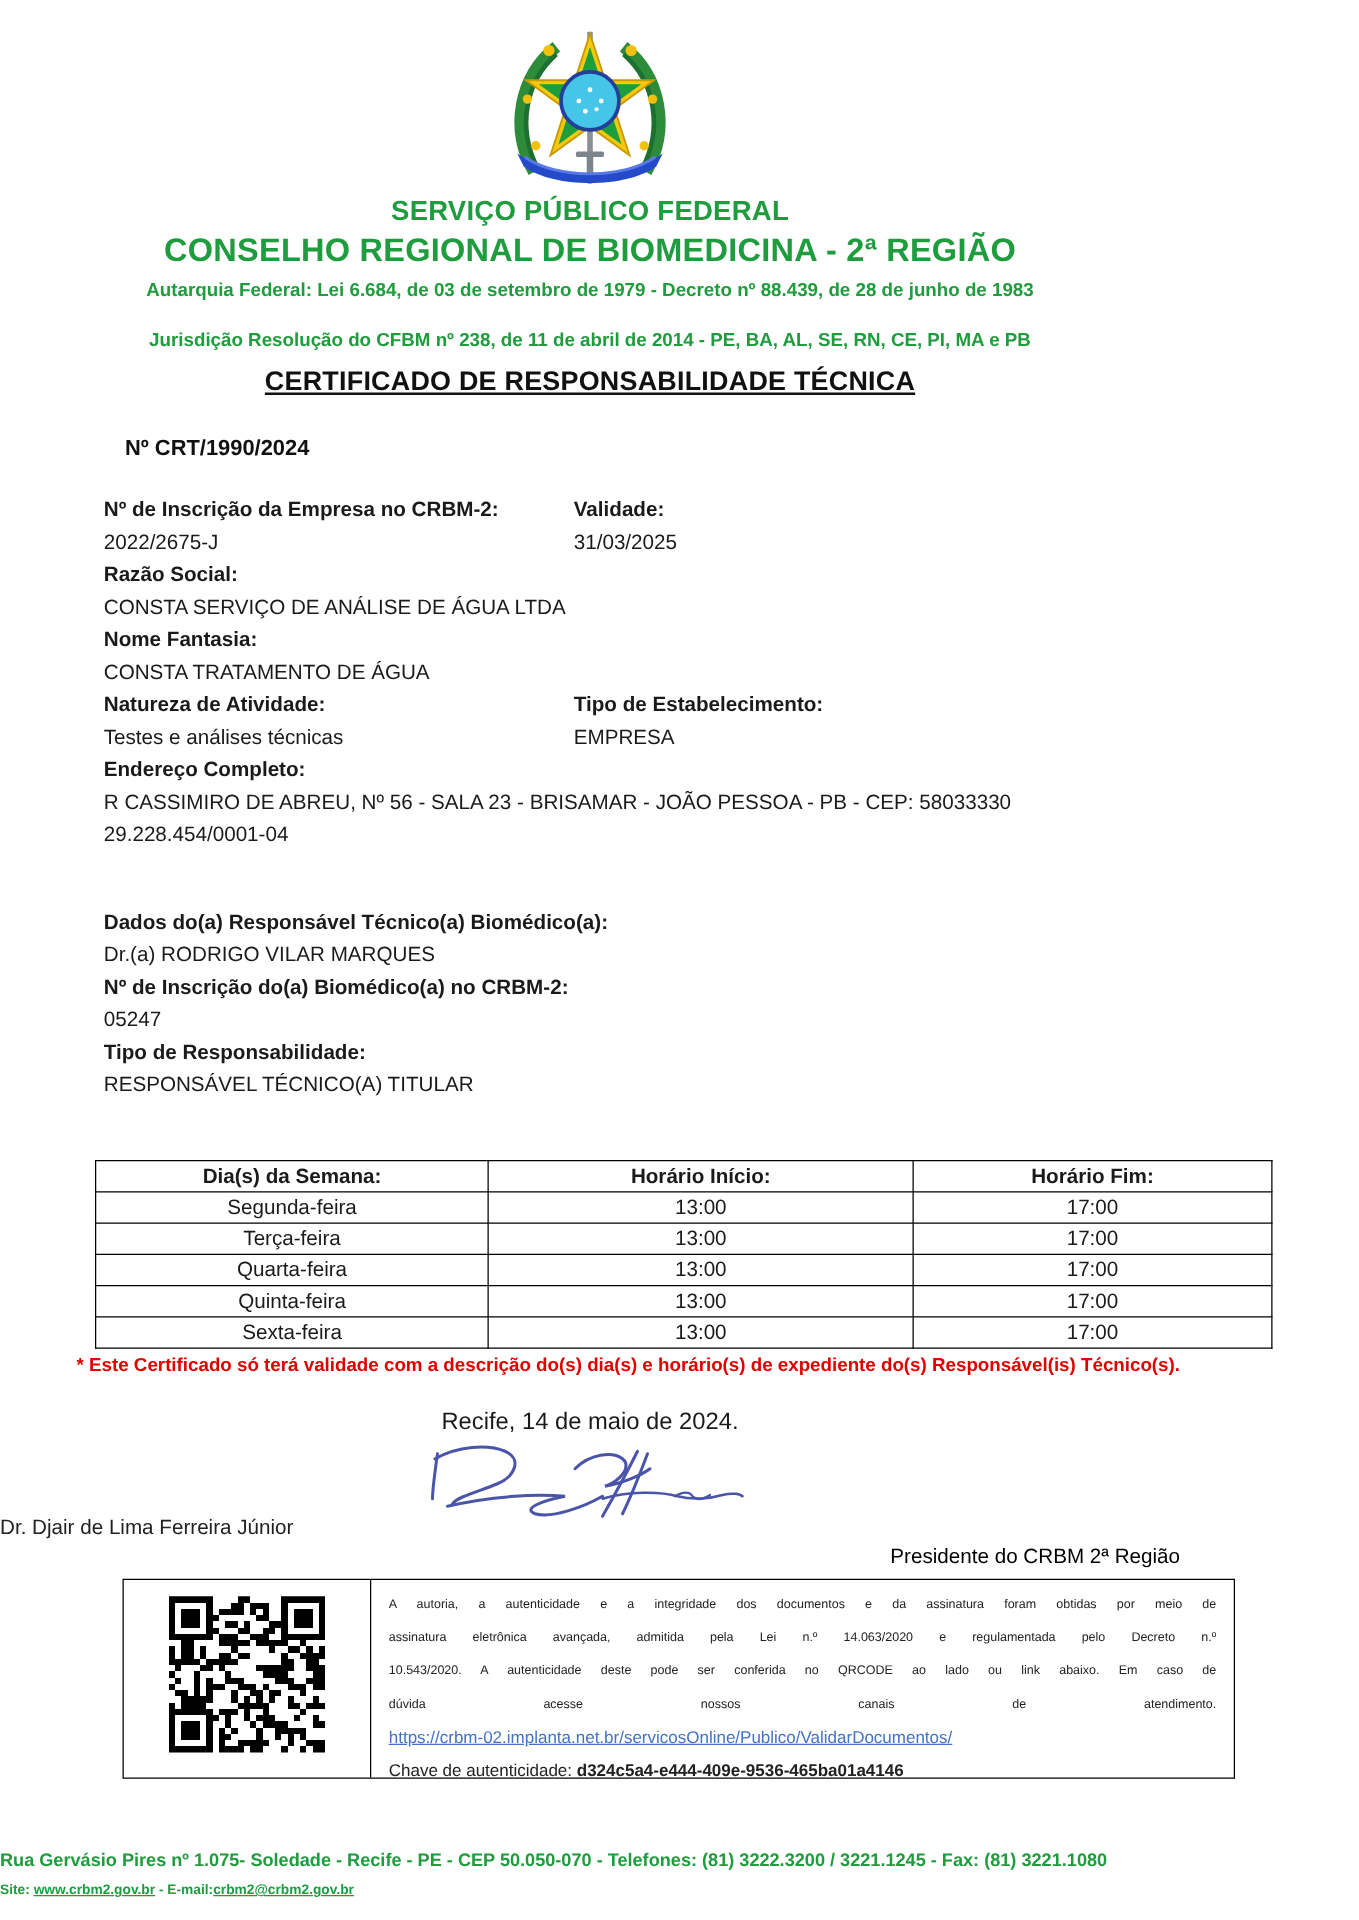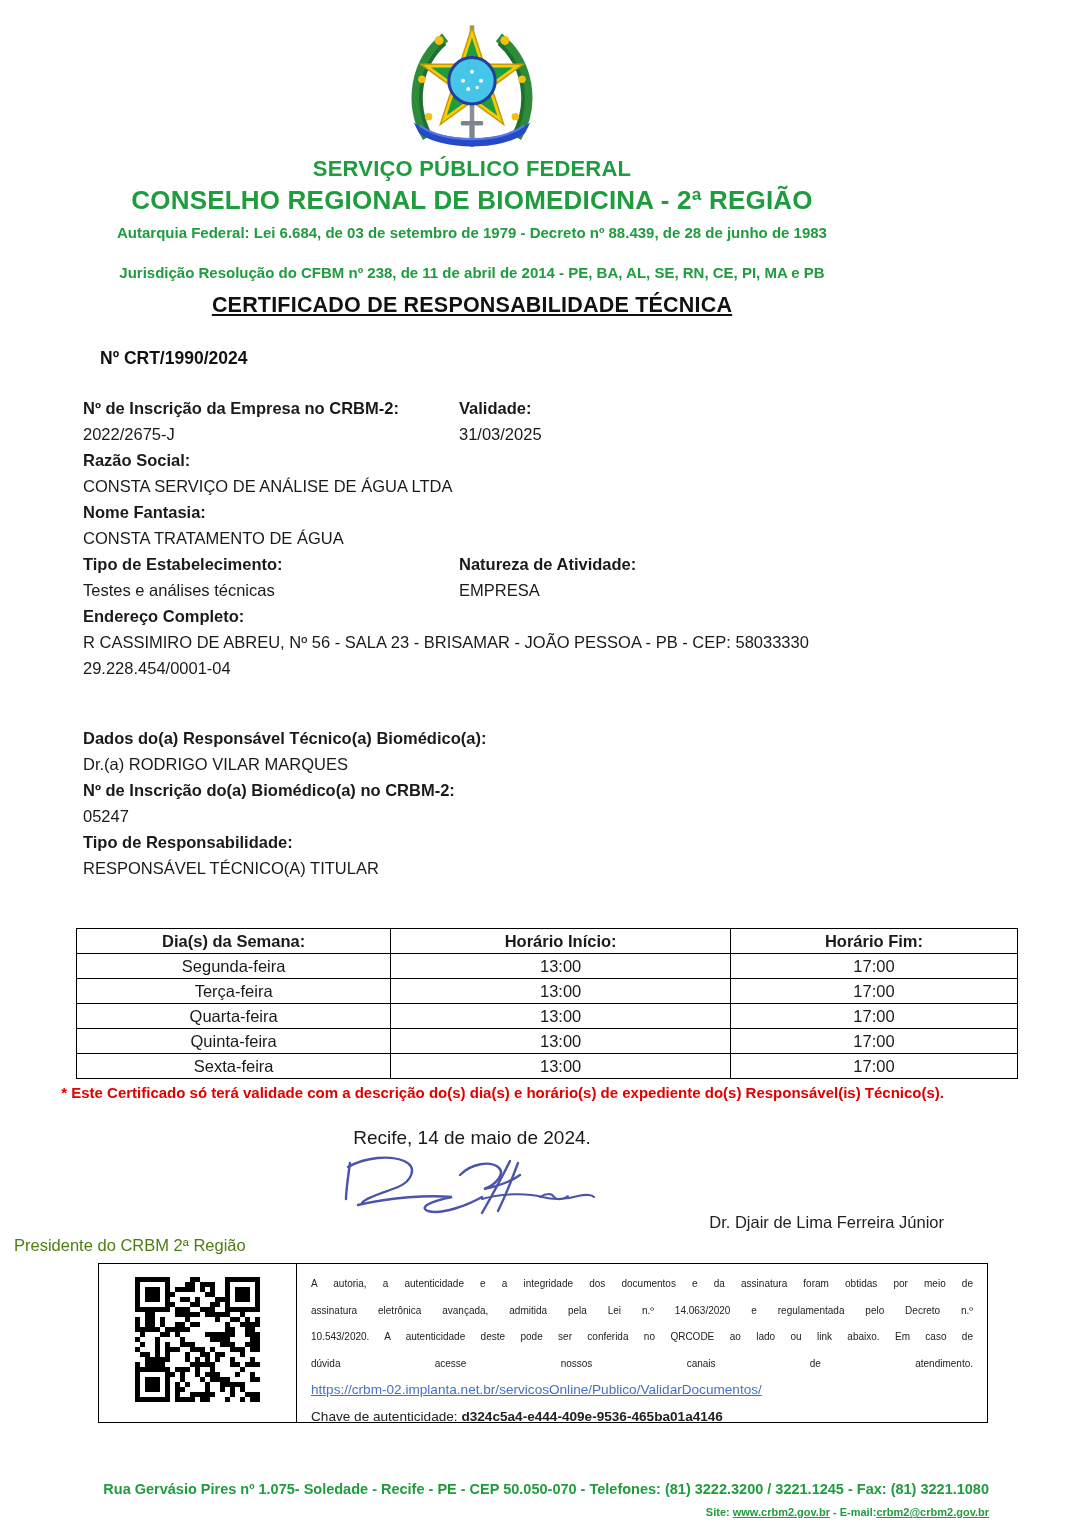--- a/index.html
+++ b/index.html
@@ -57,22 +57,22 @@
 
   .note{
     margin-top:5px;text-align:right;color:#e00000;font-weight:bold;font-size:15px;
     width:100%;
   }
 
   .date-line{margin-top:26px;text-align:center;font-size:19px;color:#1a1a1a;}
 
   
   .sig-wrap{width:100%;display:flex;justify-content:center;margin-top:4px;}
-  .sig-name{text-align:right;font-size:16.5px;color:#222;margin-top:-6px;}
-  .sig-role{text-align:left;font-size:16.5px;color:#4d7c0f;margin-top:4px;padding-left:14px;}
+  .sig-name{text-align:left;font-size:16.5px;color:#222;margin-top:-6px;}
+  .sig-role{text-align:right;font-size:16.5px;color:#000000;margin-top:4px;padding-left:14px;}
 
   
   .auth-box{
     margin:8px 0 0 98px;width:890px;height:160px;
     border:1.6px solid #000;display:flex;box-sizing:border-box;
   }
   .auth-qr-cell{
     width:198px;border-right:1.6px solid #000;box-sizing:border-box;
     display:flex;justify-content:center;align-items:flex-start;padding-top:13px;
   }
@@ -83,21 +83,21 @@
     overflow:hidden;
   }
   .auth-link{
     font-size:13.6px;line-height:26.5px;color:#4472c4;text-decoration:underline;
     display:block;white-space:nowrap;
   }
   .auth-key{font-size:13.6px;line-height:26.5px;color:#222;}
   .auth-key b{font-weight:bold;}
 
   
-  .footer{position:absolute;left:17px;bottom:18px;width:100%;text-align:right;color:#1f9c3d;font-weight:bold;padding-left:28px;}
+  .footer{position:absolute;left:0;bottom:18px;width:100%;text-align:left;color:#1f9c3d;font-weight:bold;}
   .footer-l1{font-size:14.5px;}
   .footer-l2{font-size:11px;margin-top:9px;}
   .footer a{color:#1f9c3d;text-decoration:underline;font-weight:bold;}
 </style>
 </head>
 <body>
 
 <div class="page">
 
   <div class="emblem-wrap">
@@ -150,22 +150,22 @@
 
     <div>2022/2675-J</div>
     <div>31/03/2025</div>
 
     <div class="lab span2">Razão Social:</div>
     <div class="span2">CONSTA SERVIÇO DE ANÁLISE DE ÁGUA LTDA</div>
 
     <div class="lab span2">Nome Fantasia:</div>
     <div class="span2">CONSTA TRATAMENTO DE ÁGUA</div>
 
+    <div class="lab">Natureza de Atividade:</div>
     <div class="lab">Tipo de Estabelecimento:</div>
-    <div class="lab">Natureza de Atividade:</div>
 
     <div>Testes e análises técnicas</div>
     <div>EMPRESA</div>
 
     <div class="lab span2">Endereço Completo:</div>
     <div class="span2">R CASSIMIRO DE ABREU, Nº 56 - SALA 23 - BRISAMAR - JOÃO PESSOA - PB - CEP: 58033330</div>
 
     <div class="span2">29.228.454/0001-04</div>
   </div>
 

